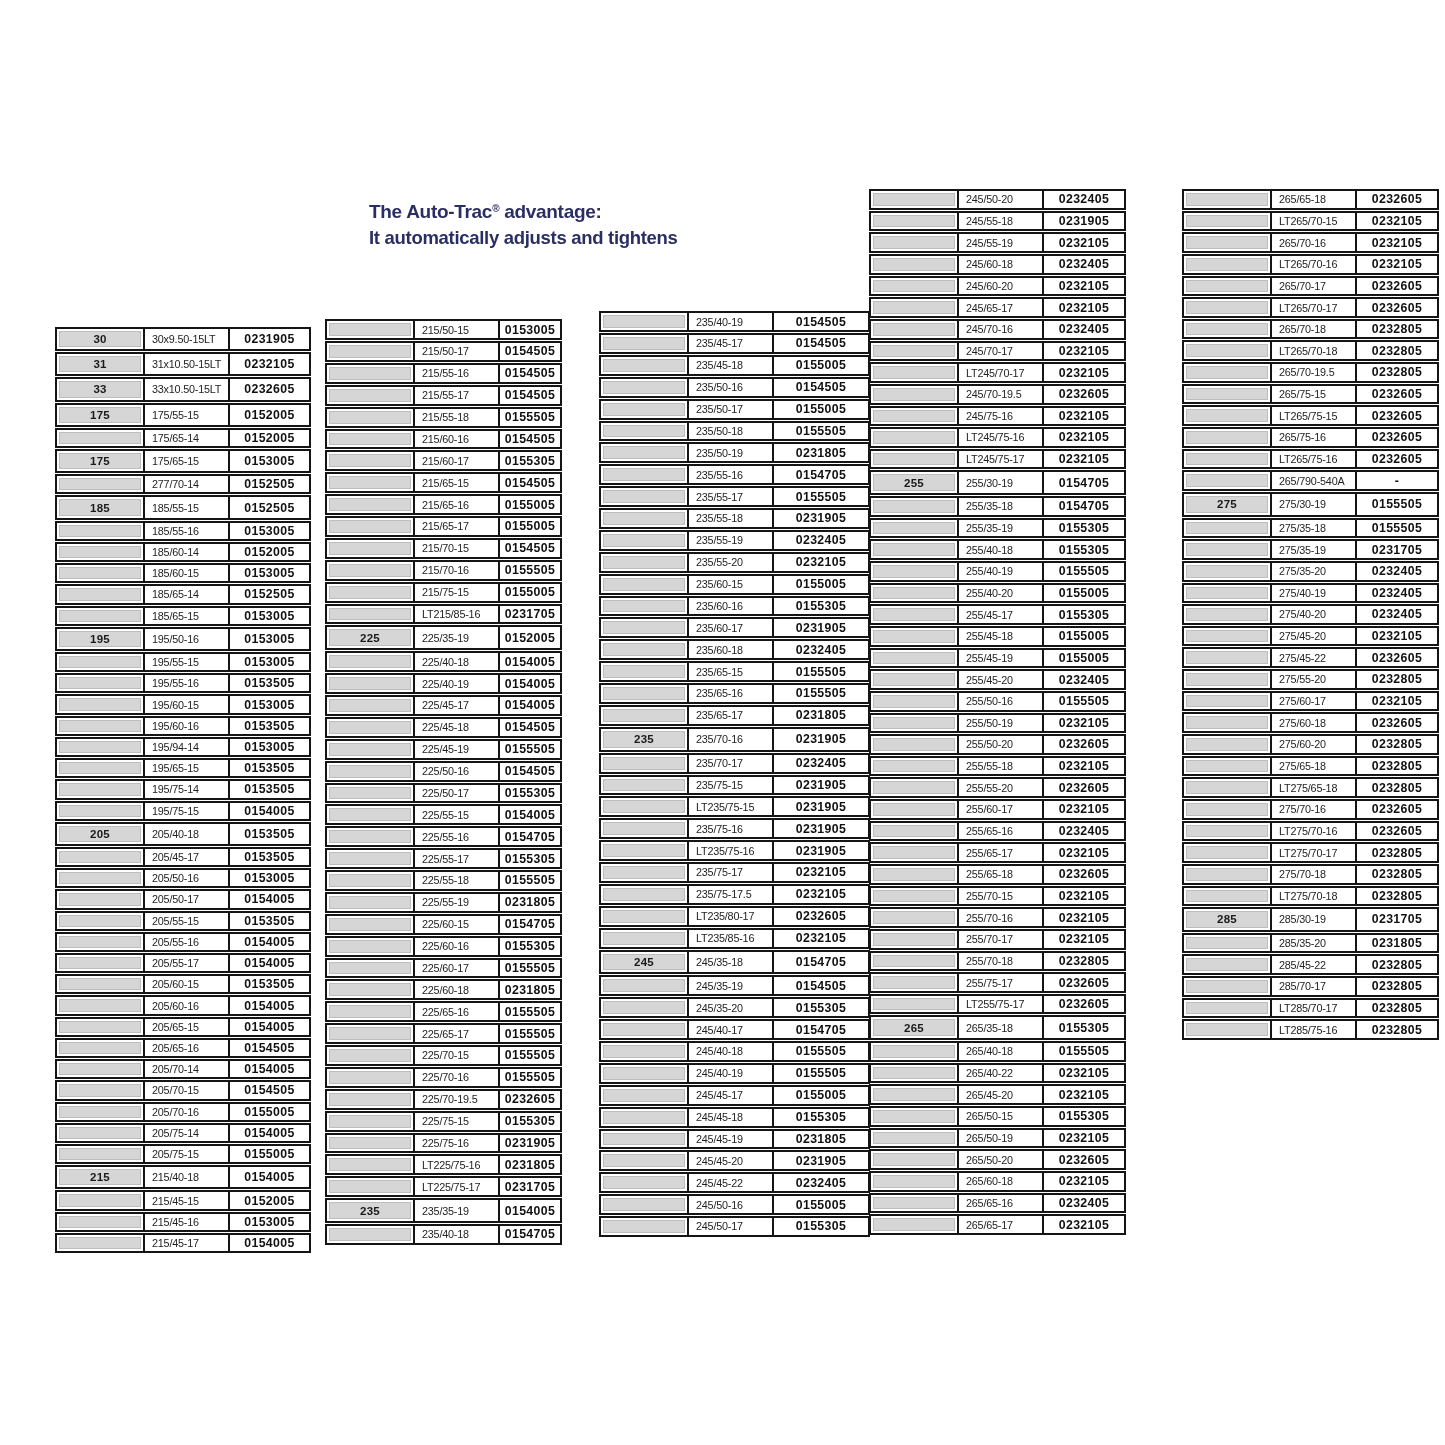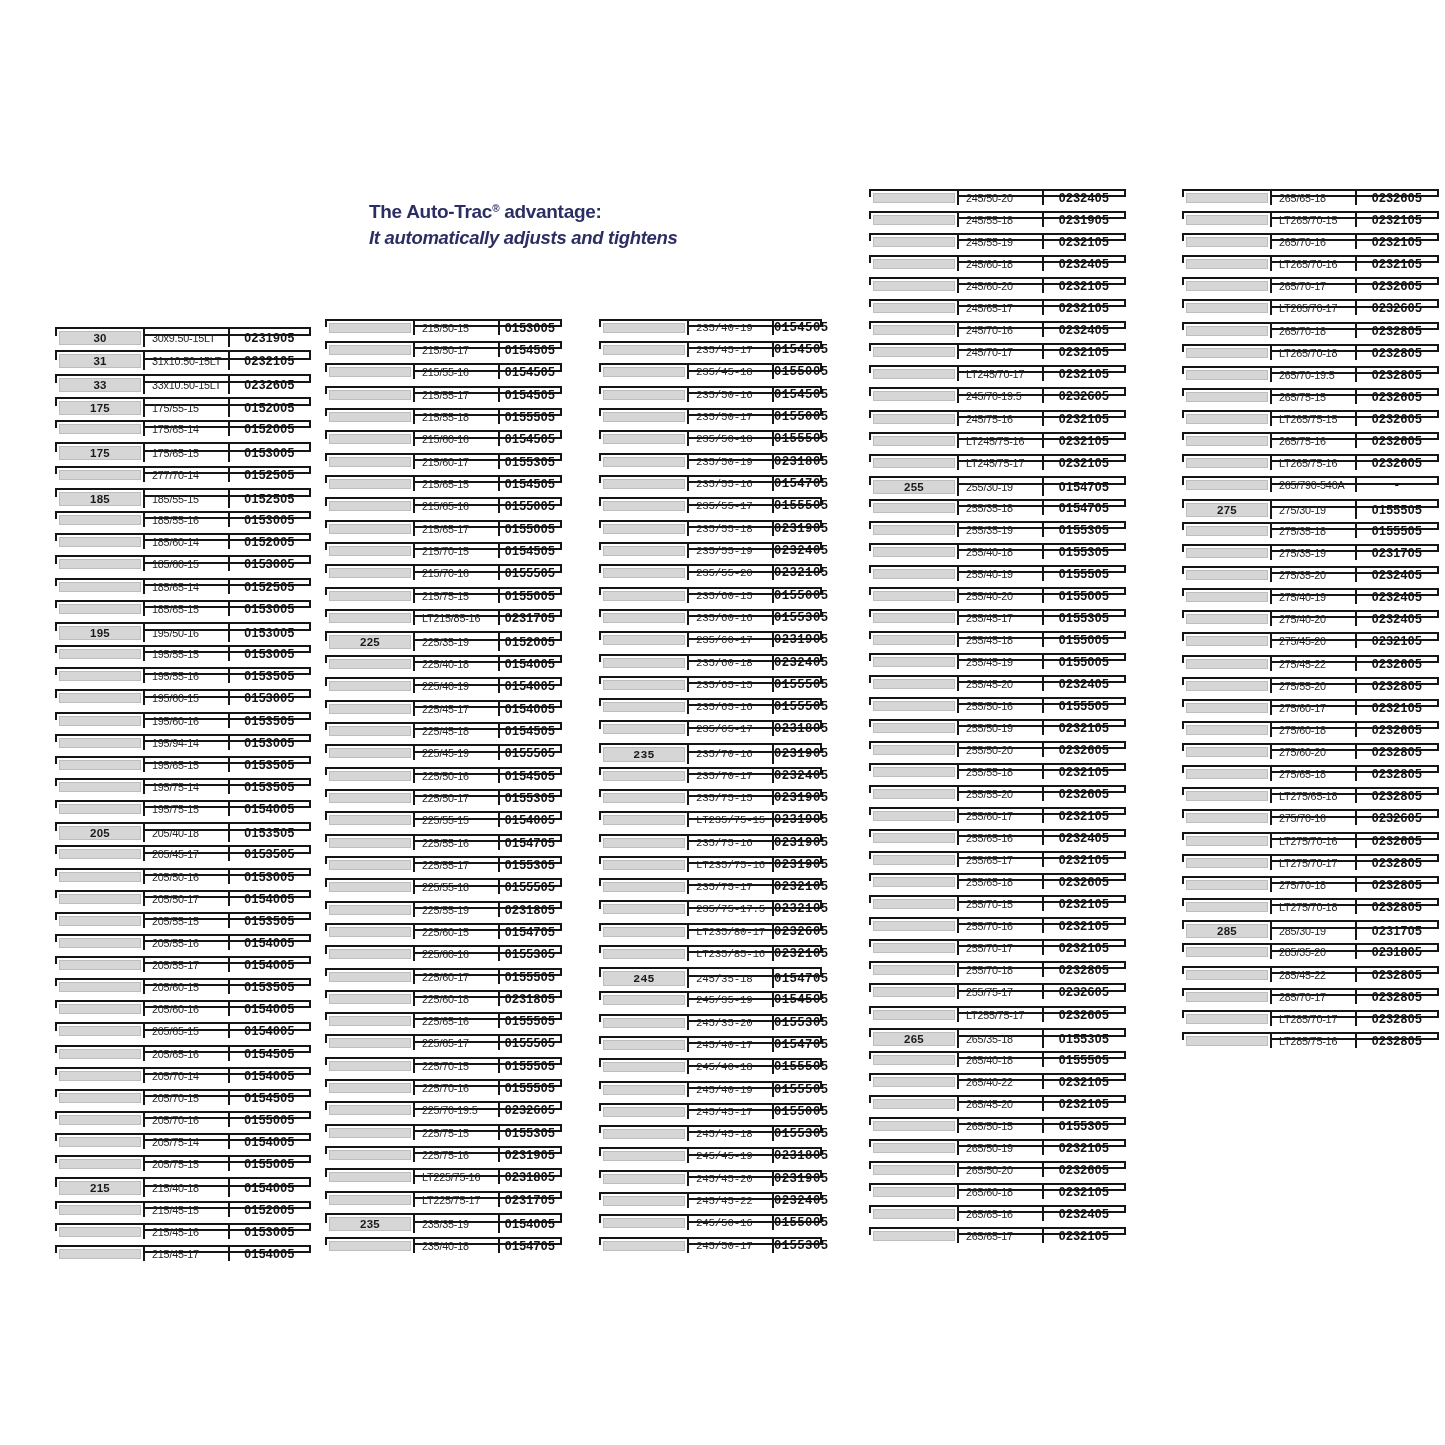--- a/index.html
+++ b/index.html
@@ -10,26 +10,26 @@
     color:#1a1a1a;
     overflow:hidden;
   }
   .header{
     position:absolute;left:369px;top:196px;width:330px;
     color:#2b2e63;
     line-height:26px;
   }
   .header .h-line1{font-size:19px;font-weight:bold;letter-spacing:-0.3px;}
   .header .h-line1 sup{font-size:10px;vertical-align:6px;}
-  .header .h-italic{font-size:18.5px;font-weight:bold;font-style:italic;letter-spacing:-0.3px;}
+  .header .h-italic{font-size:18.5px;font-weight:bold;letter-spacing:-0.3px;}
   .fit-table{
     position:absolute;
     display:flex;flex-direction:column;
-    justify-content:flex-end;
-    gap:14px;
+    justify-content:center;
+    gap:1px;
   }
   .row{
     flex:1 1 auto;
     display:grid;
     grid-template-columns:88px 85px 1fr;
     border:2px solid #151515;
     background:#ffffff;
     min-height:0;
   }
   .c-label{
@@ -57,21 +57,21 @@
   }
   .c-part{
     display:flex;align-items:center;justify-content:center;
     font-size:12.3px;font-weight:bold;letter-spacing:0.4px;
     white-space:nowrap;
     color:#111111;
   }
   
   #t0{left:55px;top:327px;width:256px;height:926px;}
   #t1{left:325px;top:319px;width:237px;height:926px;}
-  #t2{left:599px;top:319px;width:223px;height:926px;font-family:Liberation Mono, monospace;}
+  #t2{left:599px;top:311px;width:271px;height:926px;}
   #t3{left:869px;top:189px;width:257px;height:1046px;}
   #t4{left:1139px;top:189px;width:257px;height:851px;padding-left:43px;}
 </style>
 </head>
 <body>
 
 <div class="header">
   <div class="h-line1"><span>The Auto-Trac</span><sup>®</sup><span> advantage:</span></div>
   <div class="h-italic">It automatically adjusts and tightens</div>
 </div>

